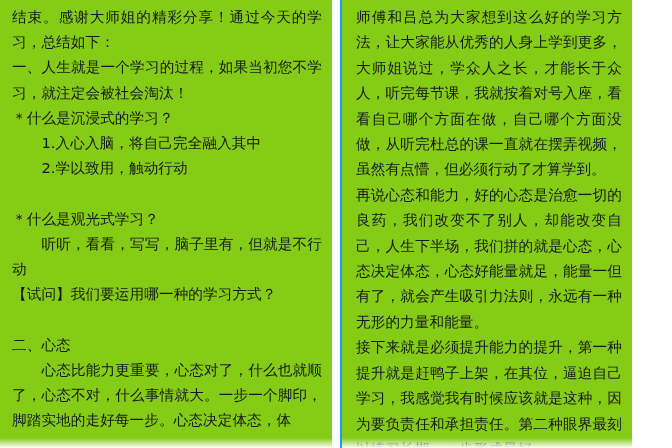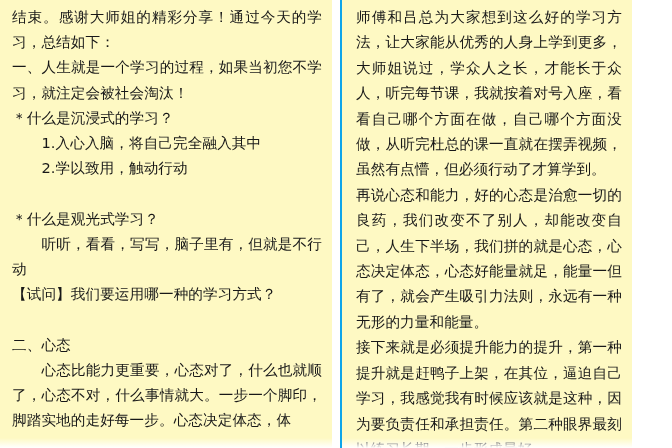--- a/index.html
+++ b/index.html
@@ -17,21 +17,21 @@
     position: relative;
     width: 672px;
     height: 448px;
     background: #ffffff;
     display: flex;
     flex-direction: row;
     align-items: stretch;
   }
   .panel {
     position: relative;
-    background: #fef9c3;
+    background: #84cc16;
     overflow: hidden;
   }
   .panel-left {
     width: 332px;
     height: 448px;
     padding: 4px 10px 0 12px;
     box-sizing: border-box;
   }
   .gutter {
     width: 8px;

